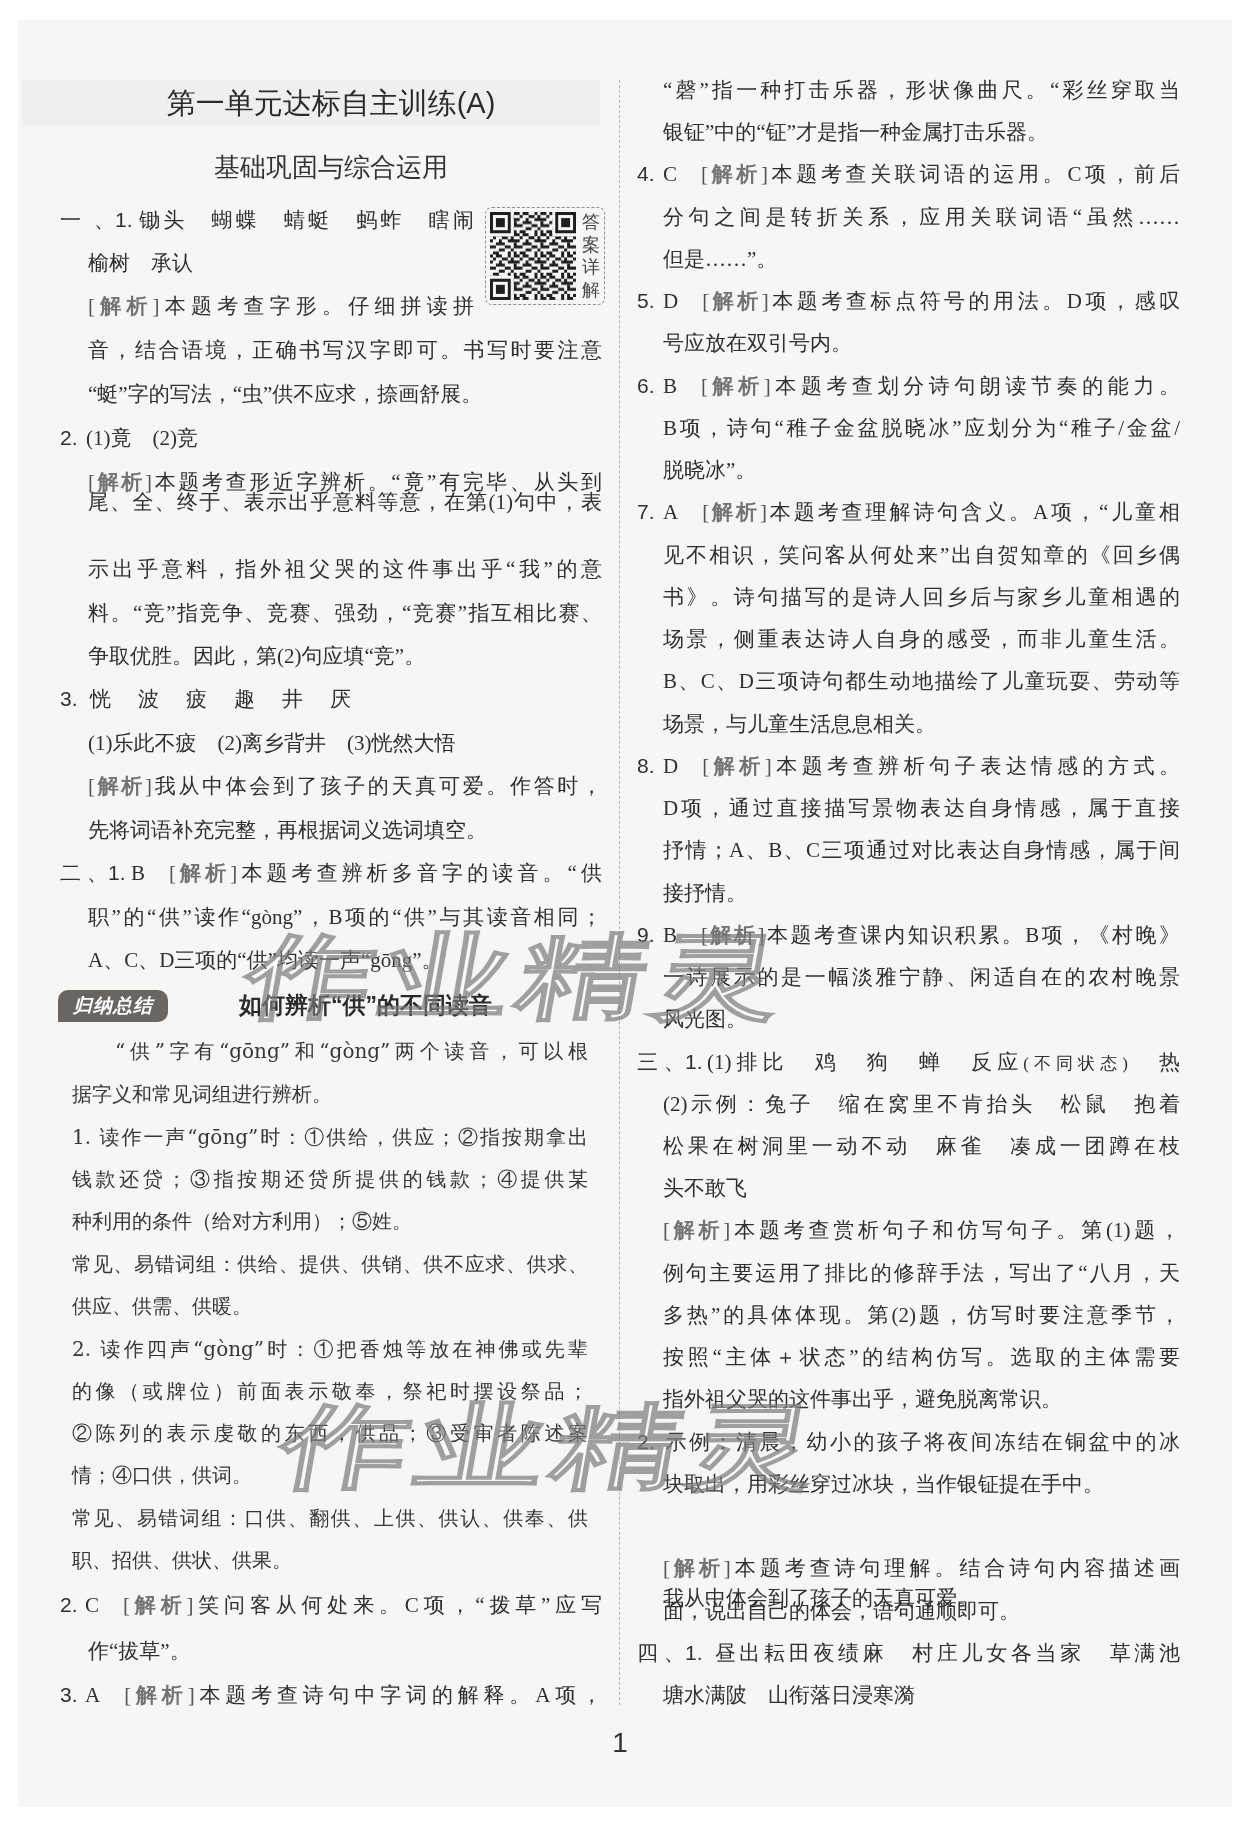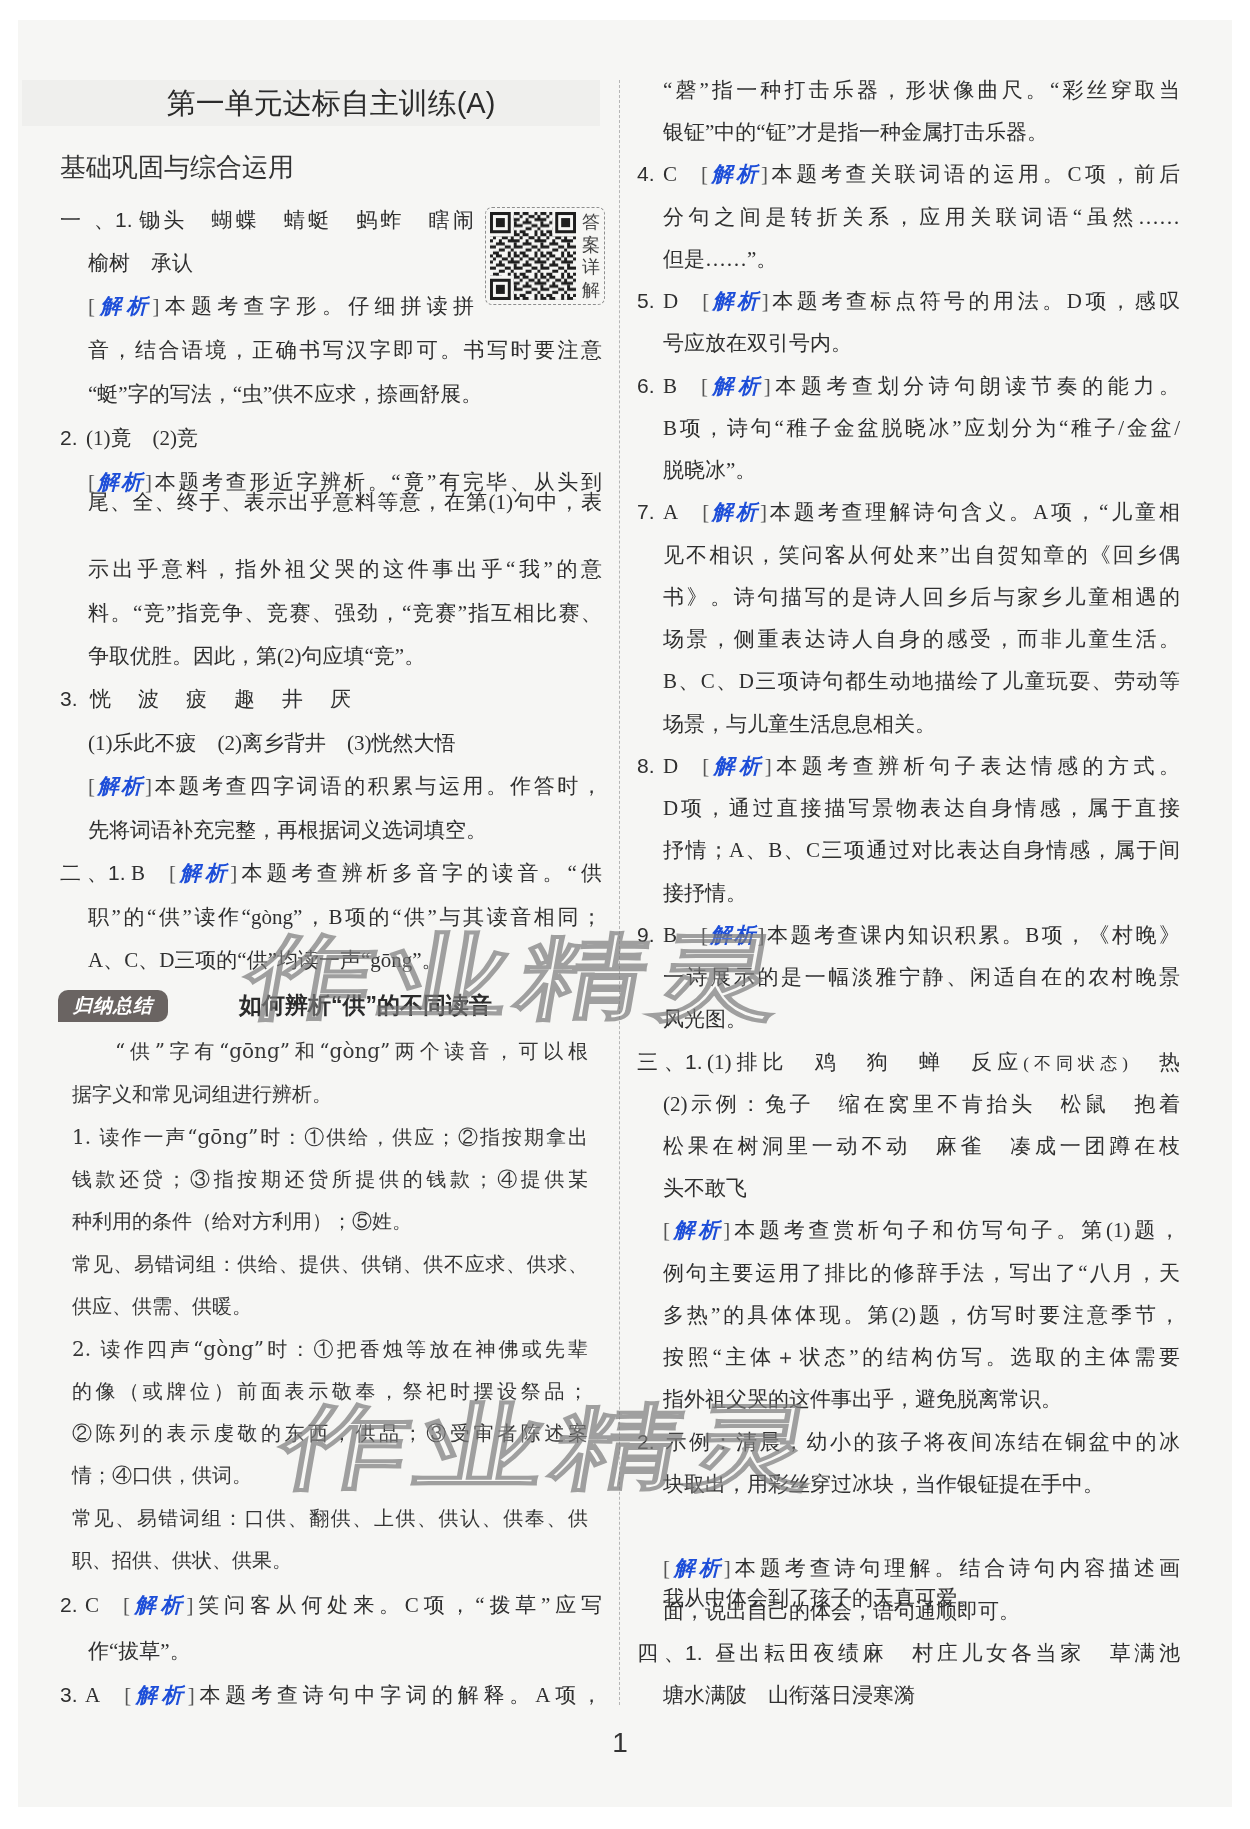--- a/index.html
+++ b/index.html
@@ -7,21 +7,21 @@
     width:1250px; height:1829px; position:relative; overflow:hidden;
     background:#ffffff; color:#2f2f2f;
     font-family:"Liberation Serif","DejaVu Serif",serif;
   }
   .paper { position:absolute; left:18px; top:20px; width:1214px; height:1787px; background:#f6f6f4; }
   .band { position:absolute; left:22px; top:80px; width:578px; height:46px; background:rgba(0,0,0,0.028); }
   .divider { position:absolute; left:619px; top:80px; height:1625px; width:0; border-left:1.5px dashed #b5b5b5; }
 
   .title { position:absolute; left:60px; width:542px; top:83px; line-height:40px; text-align:center;
            font-family:"Liberation Sans","DejaVu Sans",sans-serif; font-size:29px; font-weight:500; color:#2b2b2b; }
-  .subtitle { position:absolute; left:60px; width:542px; top:149px; line-height:36px; 
+  .subtitle { position:absolute; left:60px; width:542px; top:149px; line-height:36px; text-align:center;
            font-family:"Liberation Sans","DejaVu Sans",sans-serif; font-size:26px; color:#333; }
 
   .qr-box { position:absolute; left:485px; top:207px; width:118px; height:96px;
             border:1.5px dashed #8e8e8e; border-radius:7px; }
   .qr-img { position:absolute; left:4px; top:4px; width:86px; height:88px; }
   .qr-cap { position:absolute; left:95px; top:3px; width:20px; font-size:18px; line-height:22.5px;
             text-align:center; color:#444; font-family:"Liberation Sans","DejaVu Sans",sans-serif; }
   .qr-cap span { display:block; }
 
   .ln { position:absolute; height:44px; line-height:44px; font-size:21px; white-space:nowrap;
@@ -31,21 +31,21 @@
   .L1 { left:88px; width:514px; }
   .R0 { left:637px; width:543px; }
   .R1 { left:663px; width:517px; }
   .qa { width:414px; }
   .qb { width:386px; }
 
   .mk, .nm, .an, .gp { display:inline-block; text-align:left; }
   .nm { font-family:"Liberation Sans","DejaVu Sans",sans-serif; }
   .gp { width:24px; }
   .tag .br { color:#555; font-weight:normal; }
-  .tag b { font-family:"Liberation Sans","DejaVu Sans",sans-serif; font-weight:700; color:#1d4ed8;font-style:italic; }
+  .tag b { font-family:"Liberation Sans","DejaVu Sans",sans-serif; font-weight:700; color:#737373; }
   .note { font-size:17px; }
 
   .S { position:absolute; left:72px; width:516px; height:42px; line-height:42px; font-size:20px;
        white-space:nowrap; text-align:justify; text-align-last:justify;
        font-family:"DejaVu Serif","Liberation Serif",serif; color:#363636; }
   .S.end { text-align-last:left; }
   .S.ind { left:115px; width:473px; }
 
   .badge { position:absolute; left:58px; top:990px; width:110px; height:32px; line-height:32px;
            background:#6a6462; color:#fff; border-radius:10px 10px 10px 0; text-align:center;
@@ -130,21 +130,21 @@
 
 <div class="ln L0 end" style="top:416px"><span class="nm" style="width:26px">2.</span><span>(1)竟　(2)竞</span></div>
 <div class="ln L1" style="top:460px"><span class="tag"><span class="br">[</span><b>解析</b><span class="br">]</span></span><span>本题考查形近字辨析。“竟”有完毕、从头到</span></div>
 <div class="ln L1" style="top:480px">尾、全、终于、表示出乎意料等意，在第(1)句中，表</div>
 <div class="ln L1" style="top:547px">示出乎意料，指外祖父哭的这件事出乎“我”的意</div>
 <div class="ln L1" style="top:591px">料。“竞”指竞争、竞赛、强劲，“竞赛”指互相比赛、</div>
 <div class="ln L1 end" style="top:634px">争取优胜。因此，第(2)句应填“竞”。</div>
 
 <div class="ln L0 end" style="top:677px"><span class="nm" style="width:30px">3.</span><span style="letter-spacing:3px">恍　波　疲　趣　井　厌</span></div>
 <div class="ln L1 end" style="top:721px">(1)乐此不疲　(2)离乡背井　(3)恍然大悟</div>
-<div class="ln L1" style="top:764px"><span class="tag"><span class="br">[</span><b>解析</b><span class="br">]</span></span><span>本题考查四字词语的积累与运用。作答时，</span></div>
+<div class="ln L1" style="top:764px"><span class="tag"><span class="br">[</span><b>解析</b><span class="br">]</span></span><span>我从中体会到了孩子的天真可爱。作答时，</span></div>
 <div class="ln L1 end" style="top:808px">先将词语补充完整，再根据词义选词填空。</div>
 
 <div class="ln L0" style="top:851px"><span class="mk" style="width:48px">二、</span><span class="nm" style="width:23px">1.</span><span class="an">B</span><span class="gp"></span><span class="tag"><span class="br">[</span><b>解析</b><span class="br">]</span></span><span>本题考查辨析多音字的读音。“供</span></div>
 <div class="ln L1" style="top:895px">职”的“供”读作“gòng”，B项的“供”与其读音相同；</div>
 <div class="ln L1 end" style="top:938px">A、C、D三项的“供”均读一声“gōng”。</div>
 
 <div class="badge">归纳总结</div>
 <div class="sum-title">如何辨析“供”的不同读音</div>
 <div class="S ind" style="top:1030px">“供”字有“gōng”和“gòng”两个读音，可以根</div>
 <div class="S end" style="top:1073px">据字义和常见词组进行辨析。</div>

